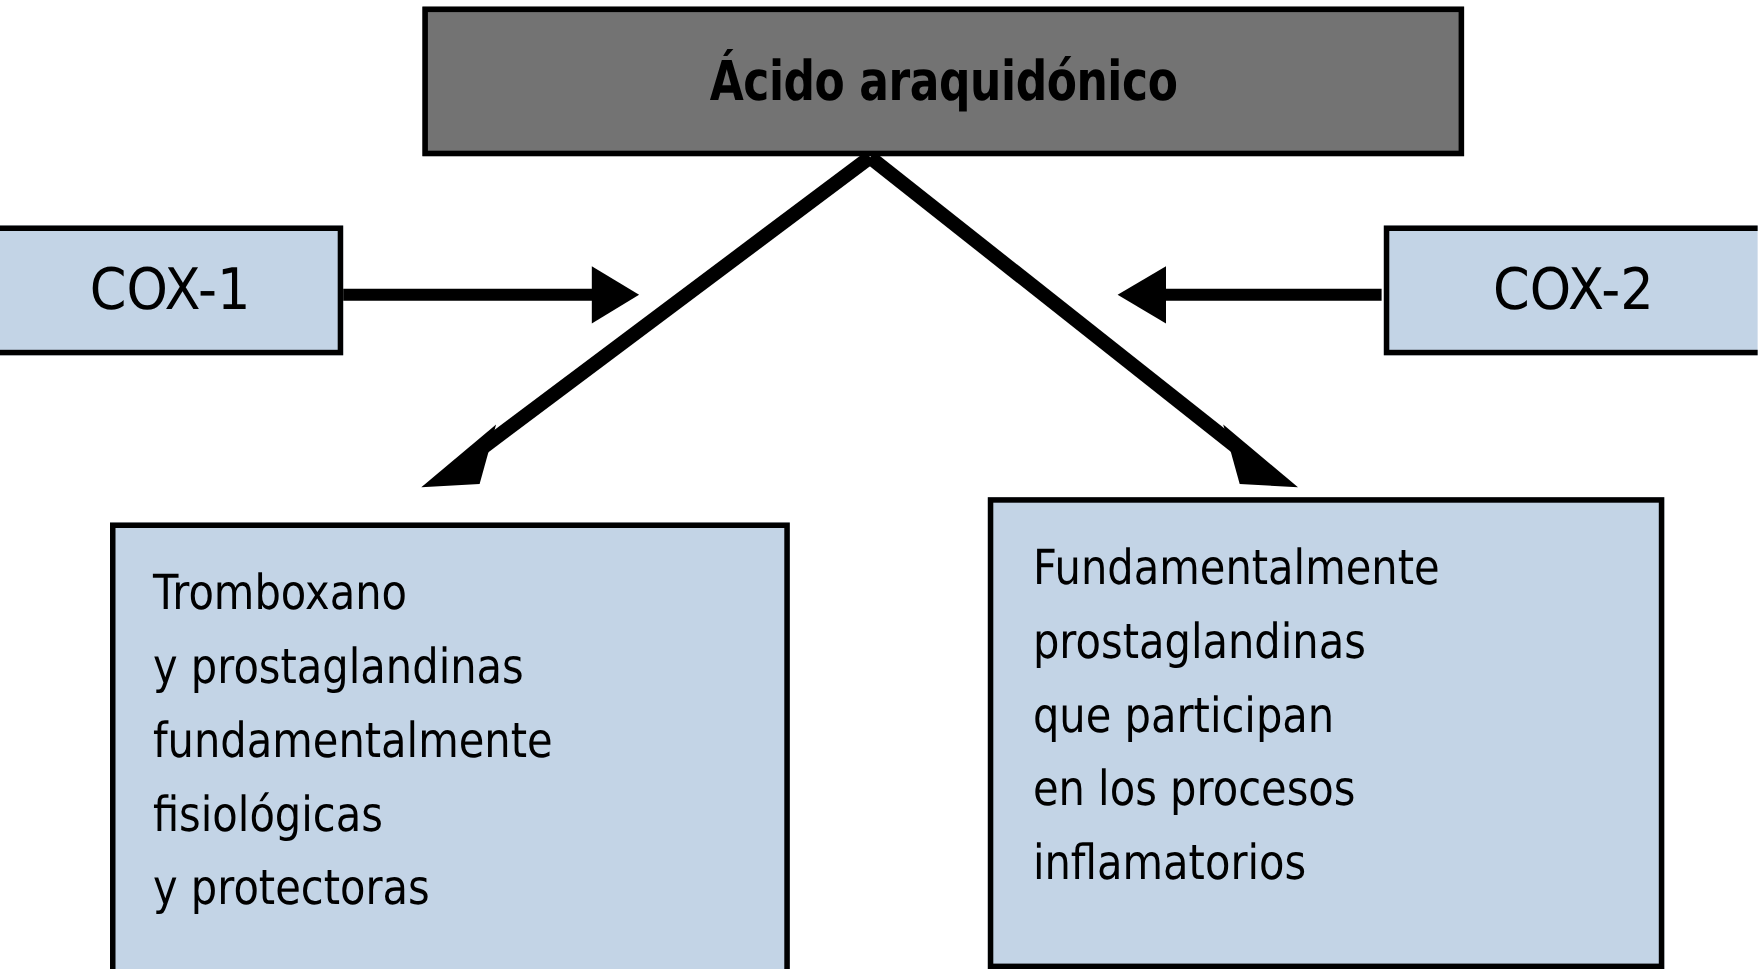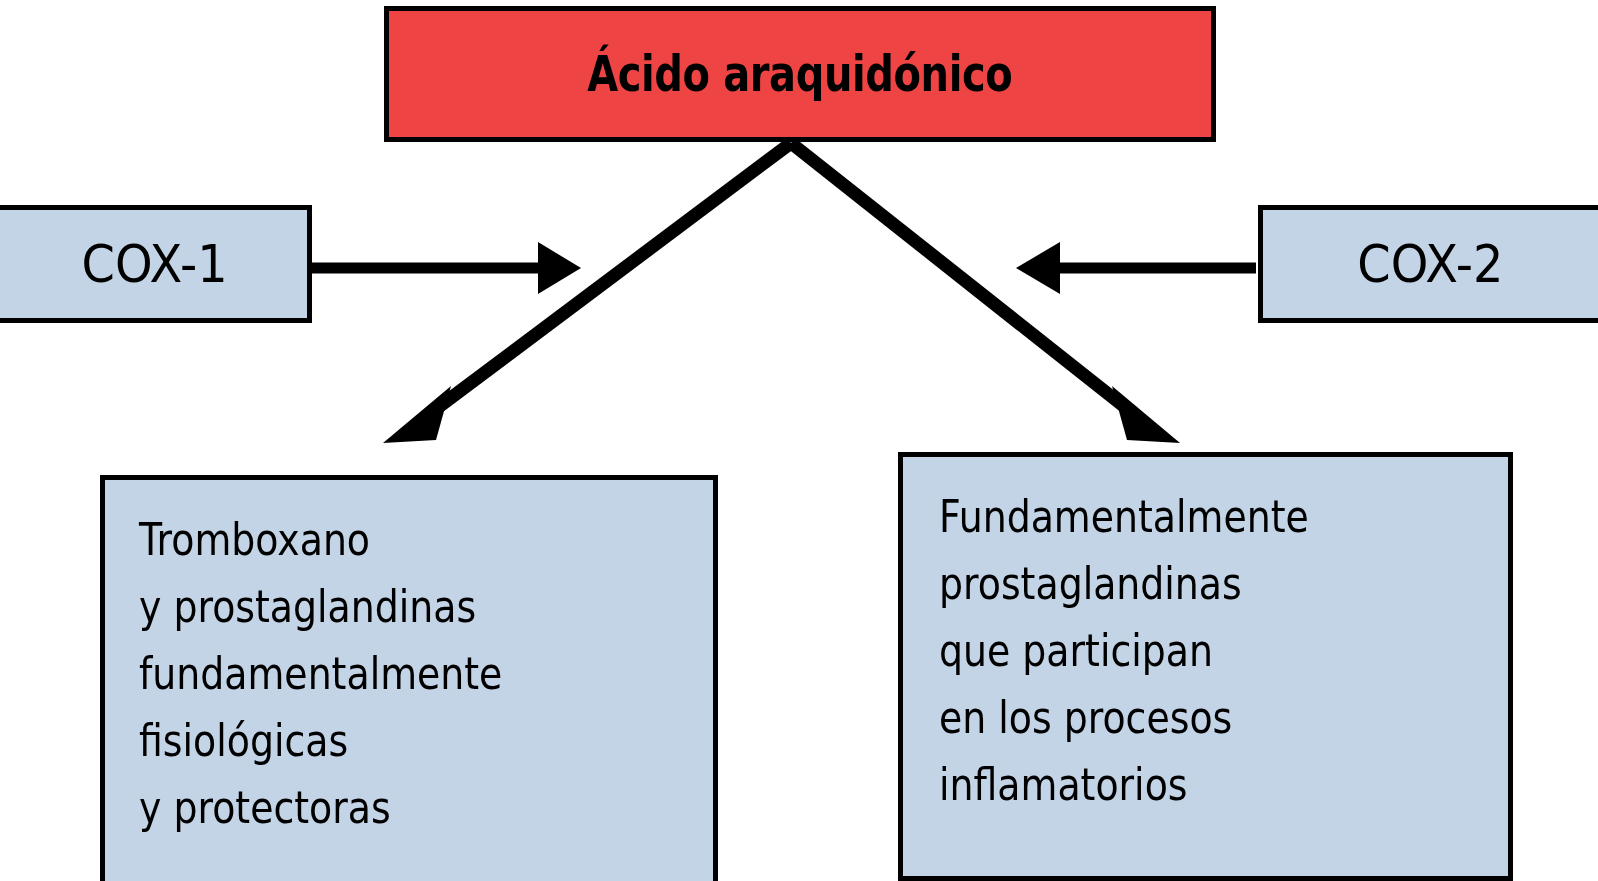--- a/index.html
+++ b/index.html
@@ -17,23 +17,23 @@
   }
   .box {
     position: absolute;
     box-sizing: border-box;
     border: 5px solid #000000;
   }
   
   #title-box {
     left: 384px;
     top: 6px;
-    width: 832px;
+    width: 947px;
     height: 136px;
-    background: #ef4444;
+    background: #737373;
     display: flex;
     align-items: center;
     justify-content: center;
   }
   #title-box .label {
     font-family: "DejaVu Sans", sans-serif;
     font-weight: bold;
     font-size: 50px;
     color: #000000;
     letter-spacing: -0.5px;

